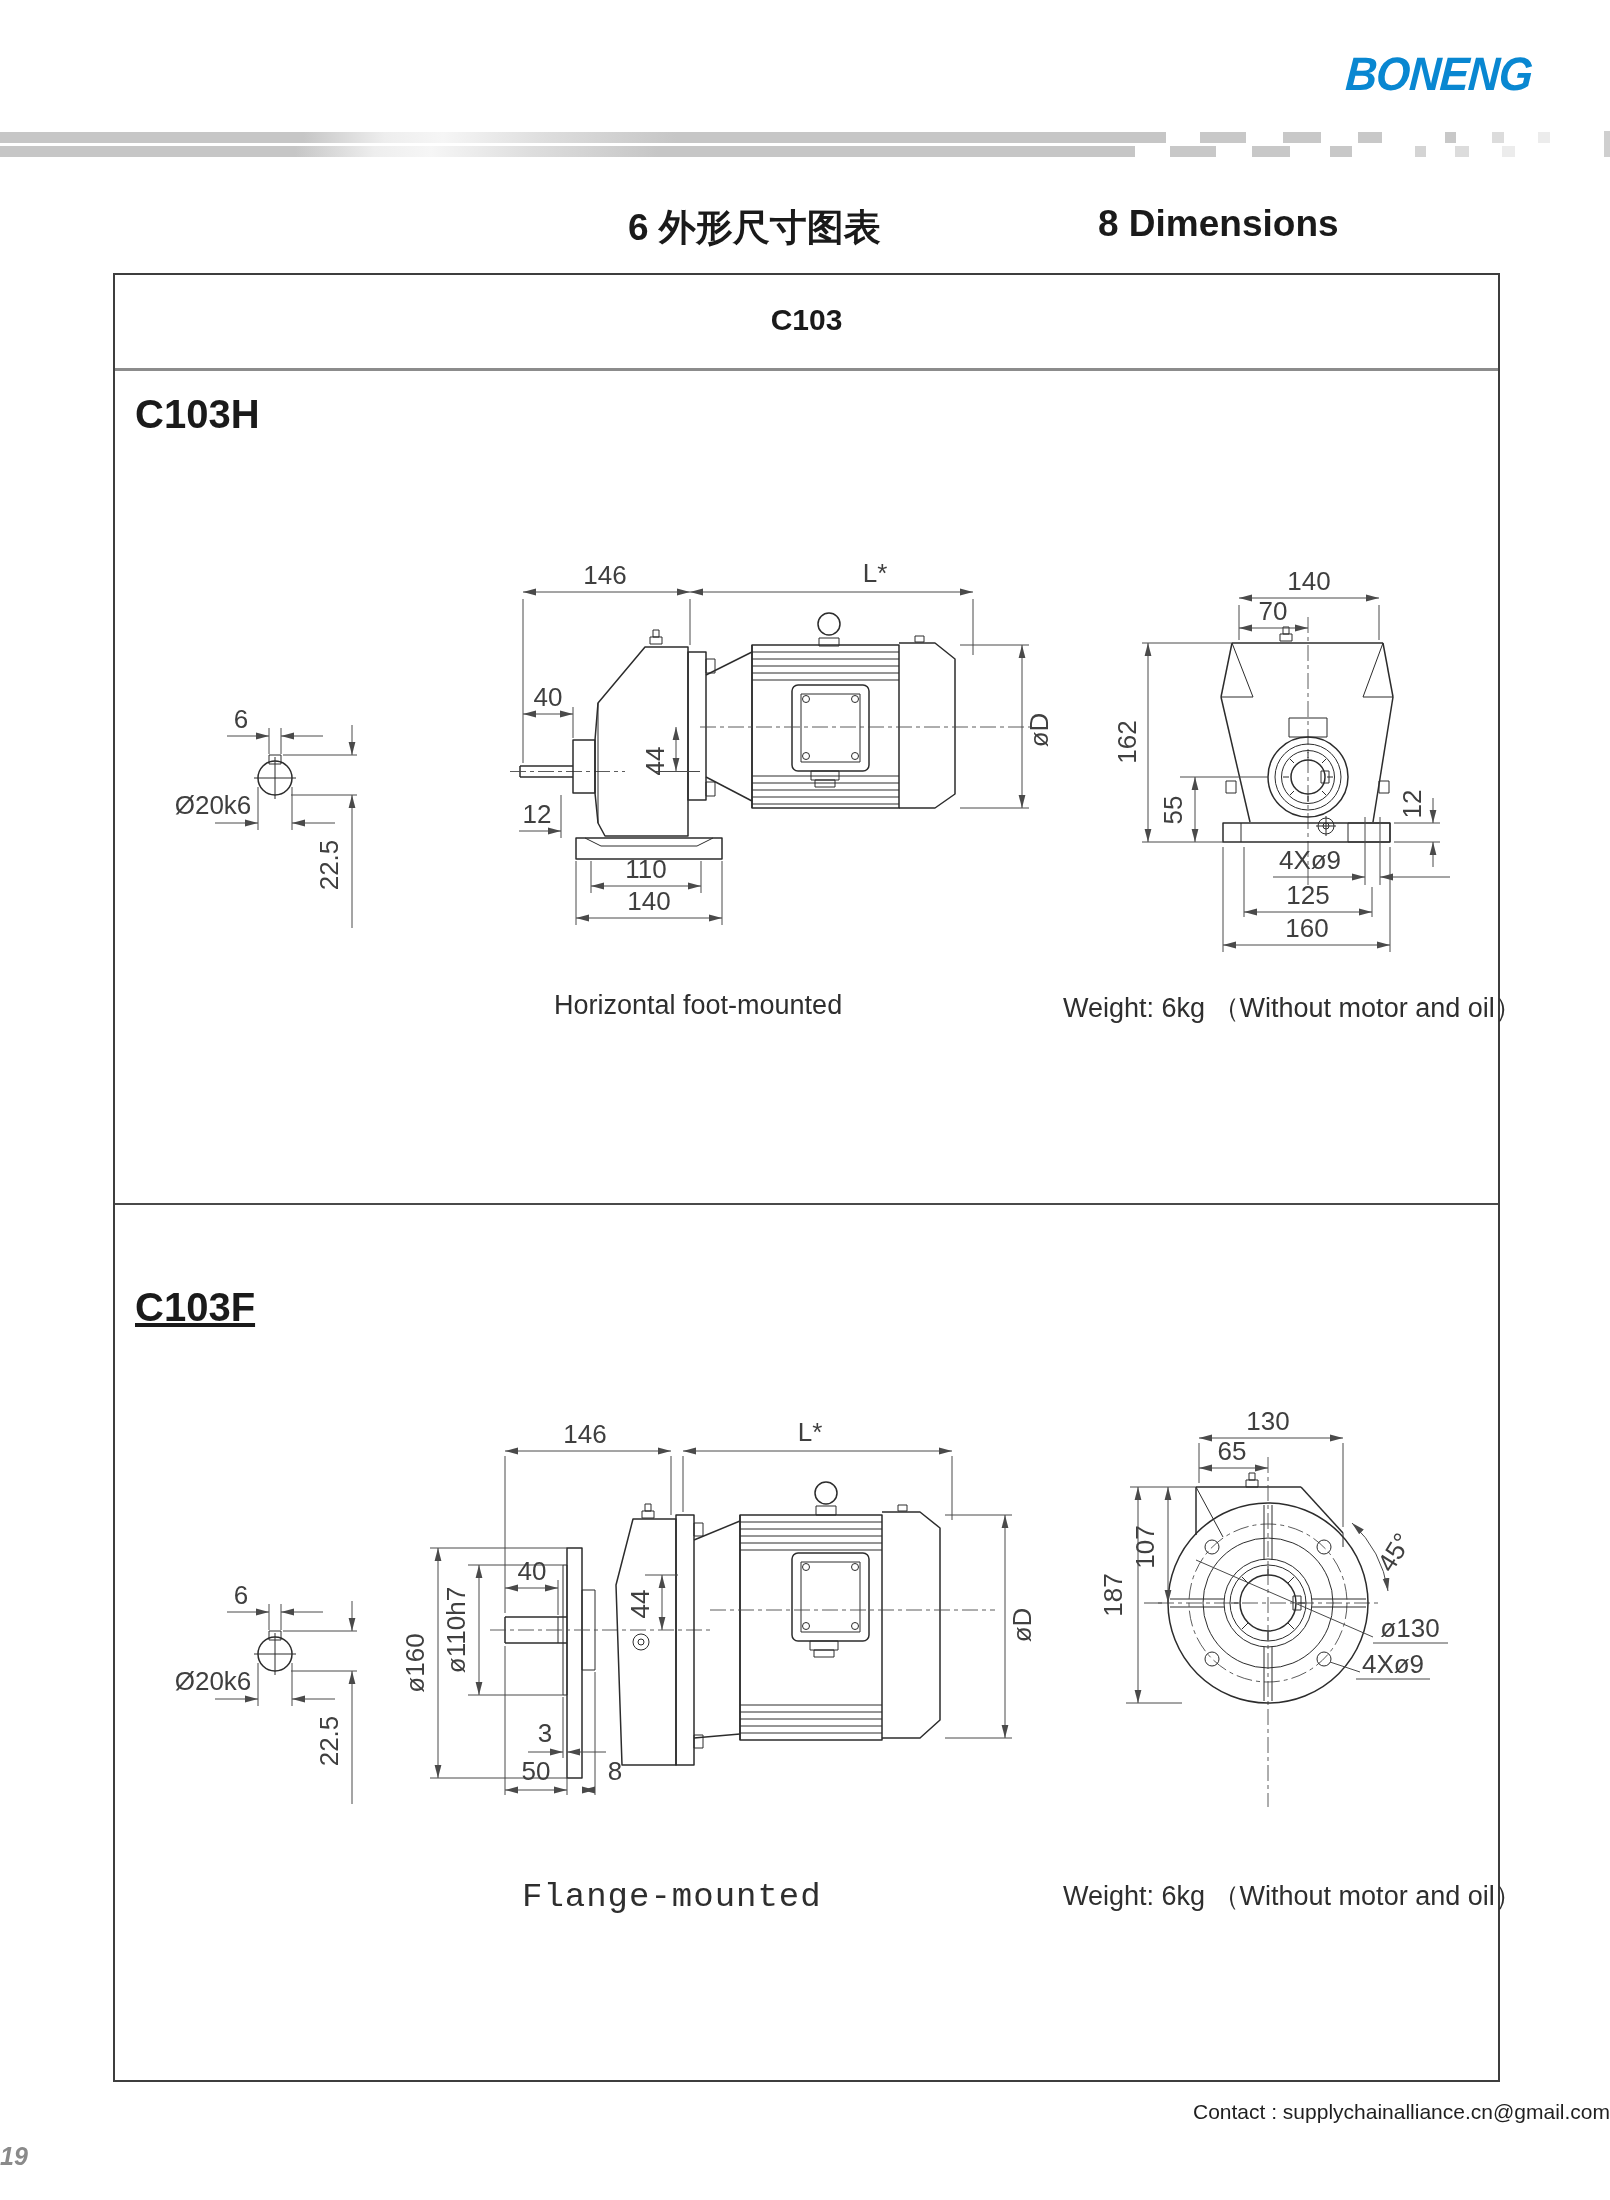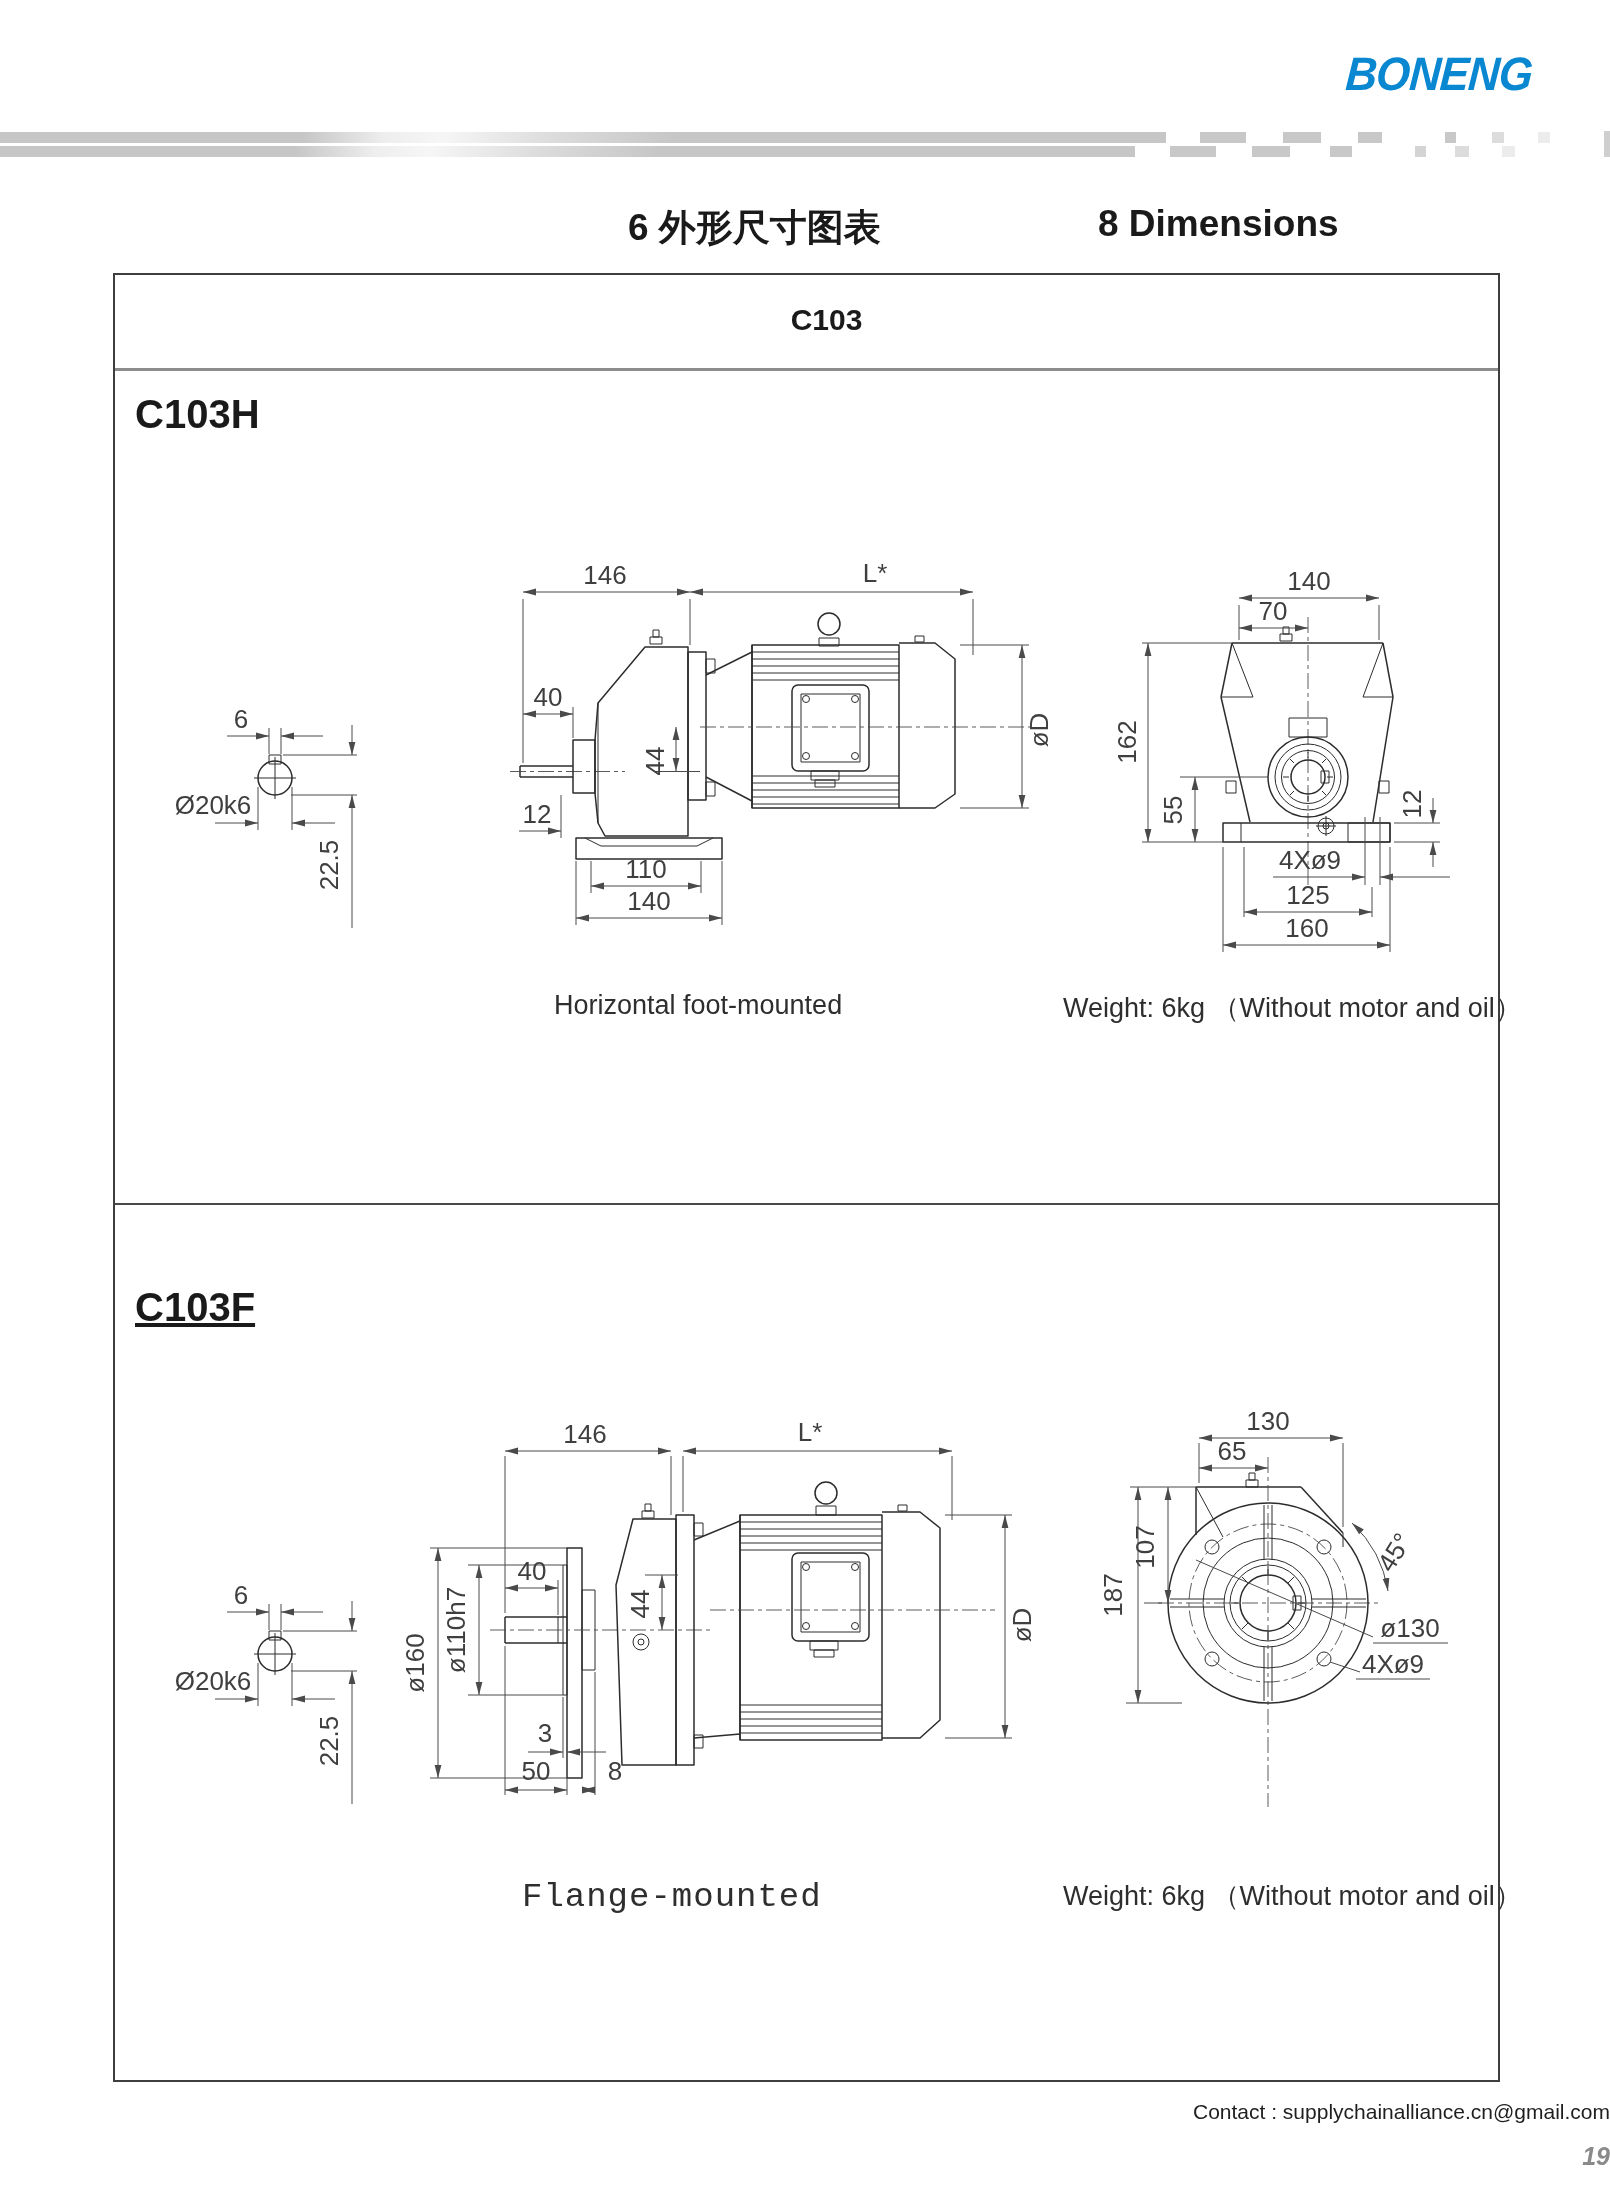--- a/index.html
+++ b/index.html
@@ -15,29 +15,29 @@
 
   .title-cn { position:absolute; left:628px; top:203px; font-size:37px; font-weight:bold; color:#1a1a1a; }
   .title-en { position:absolute; left:1098px; top:203px; font-size:37px; font-weight:bold; color:#1a1a1a; }
 
   
   .frame { position:absolute; left:113px; top:273px; width:1383px; height:1805px;
            border:2px solid #3e3e3e; }
   .hdr-div { position:absolute; left:0; top:93px; width:100%; height:3px; background:#8c8c8c; }
   .sec-div { position:absolute; left:0; top:928px; width:100%; height:2px; background:#4a4a4a; }
   .model { position:absolute; left:0; top:28px; width:100%; text-align:center;
-           font-size:30px; font-weight:bold; color:#1a1a1a;padding-left:20px; }
+           font-size:30px; font-weight:bold; color:#1a1a1a; }
   .sec-label { position:absolute; font-size:40px; font-weight:bold; color:#1a1a1a; }
 
   .caption { position:absolute; font-size:27px; color:#2e2e2e; }
   .caption.mono { font-family:"Liberation Mono",monospace; font-size:34px; letter-spacing:1px; }
 
   .footer-contact { position:absolute; left:0; top:2100px; width:1610px; text-align:right;
                     font-size:21px; color:#1f1f1f; }
-  .page-num { position:absolute; left:0; top:2142px; width:1610px; text-align:right;
+  .page-num { position:absolute; left:0; top:2142px; width:1610px; text-align:left;
               font-size:25px; font-weight:bold; font-style:italic; color:#8a8a8a; }
 
   svg { position:absolute; overflow:visible; }
   .ol  { fill:none; stroke:#2c2c2c; stroke-width:1.5; stroke-linejoin:round; }
   .ol2 { fill:none; stroke:#2c2c2c; stroke-width:1;   stroke-linejoin:round; }
   .dl  { fill:none; stroke:#4a4a4a; stroke-width:1; }
   .cl  { fill:none; stroke:#4a4a4a; stroke-width:.9; stroke-dasharray:16 4 4 4; }
   .dt  { font-family:"Liberation Sans",sans-serif; font-size:26px; fill:#3f3f3f;
          text-anchor:middle; }
 </style>

